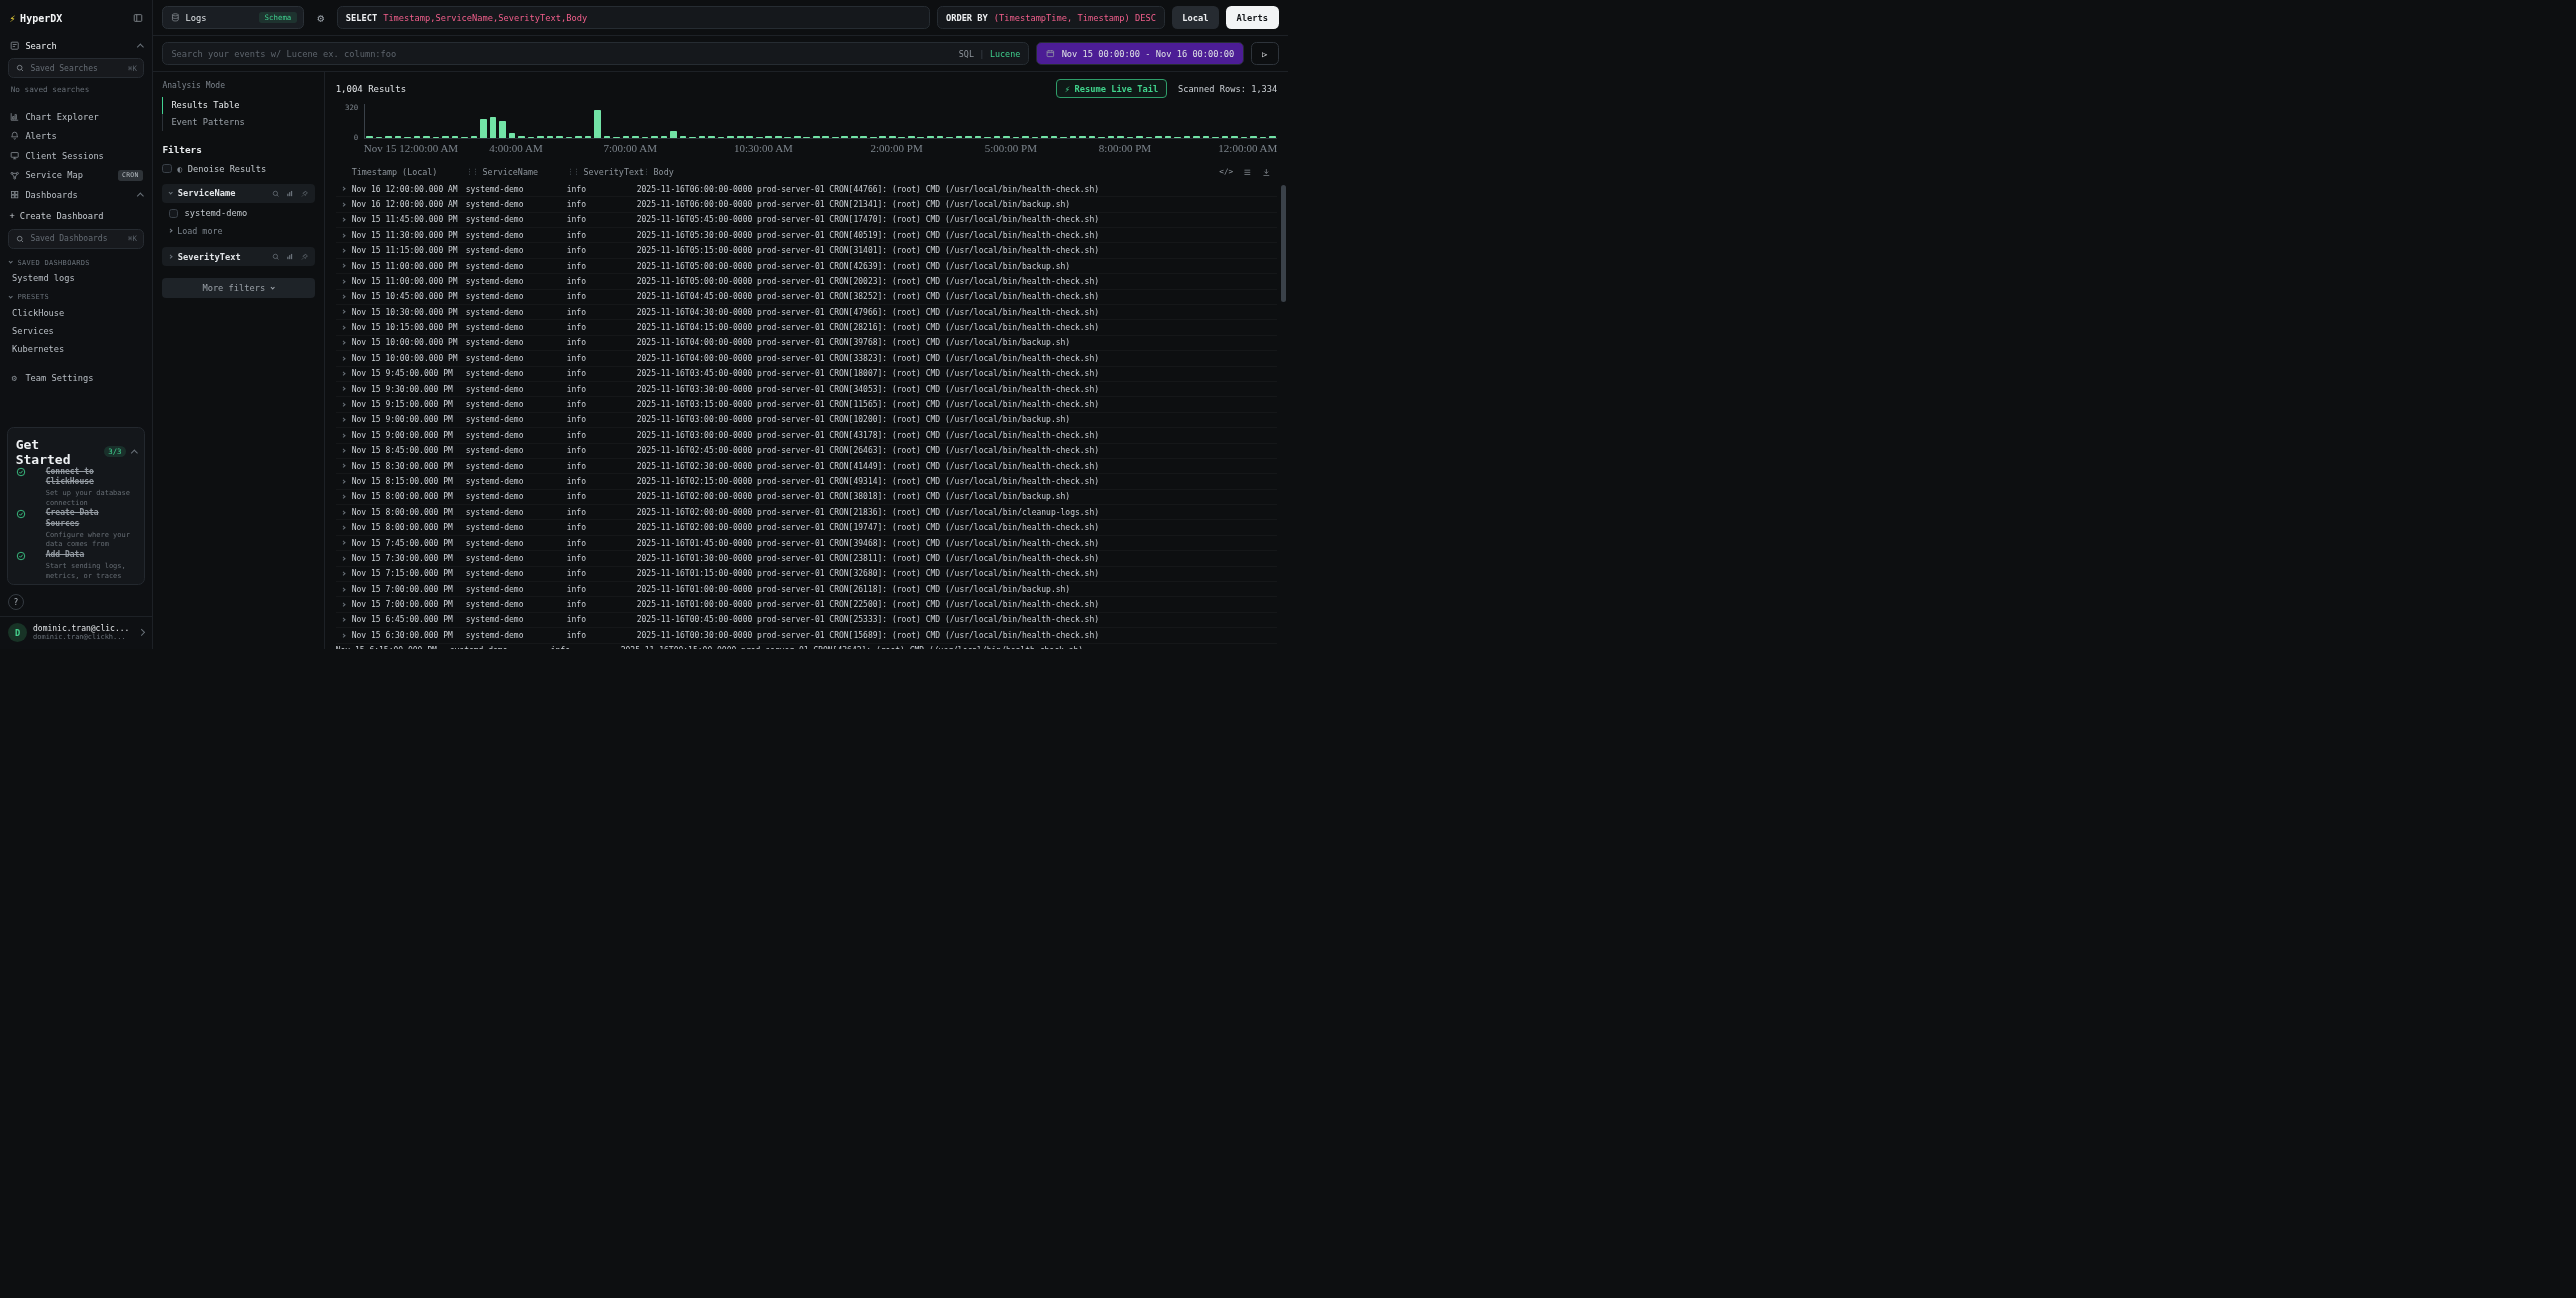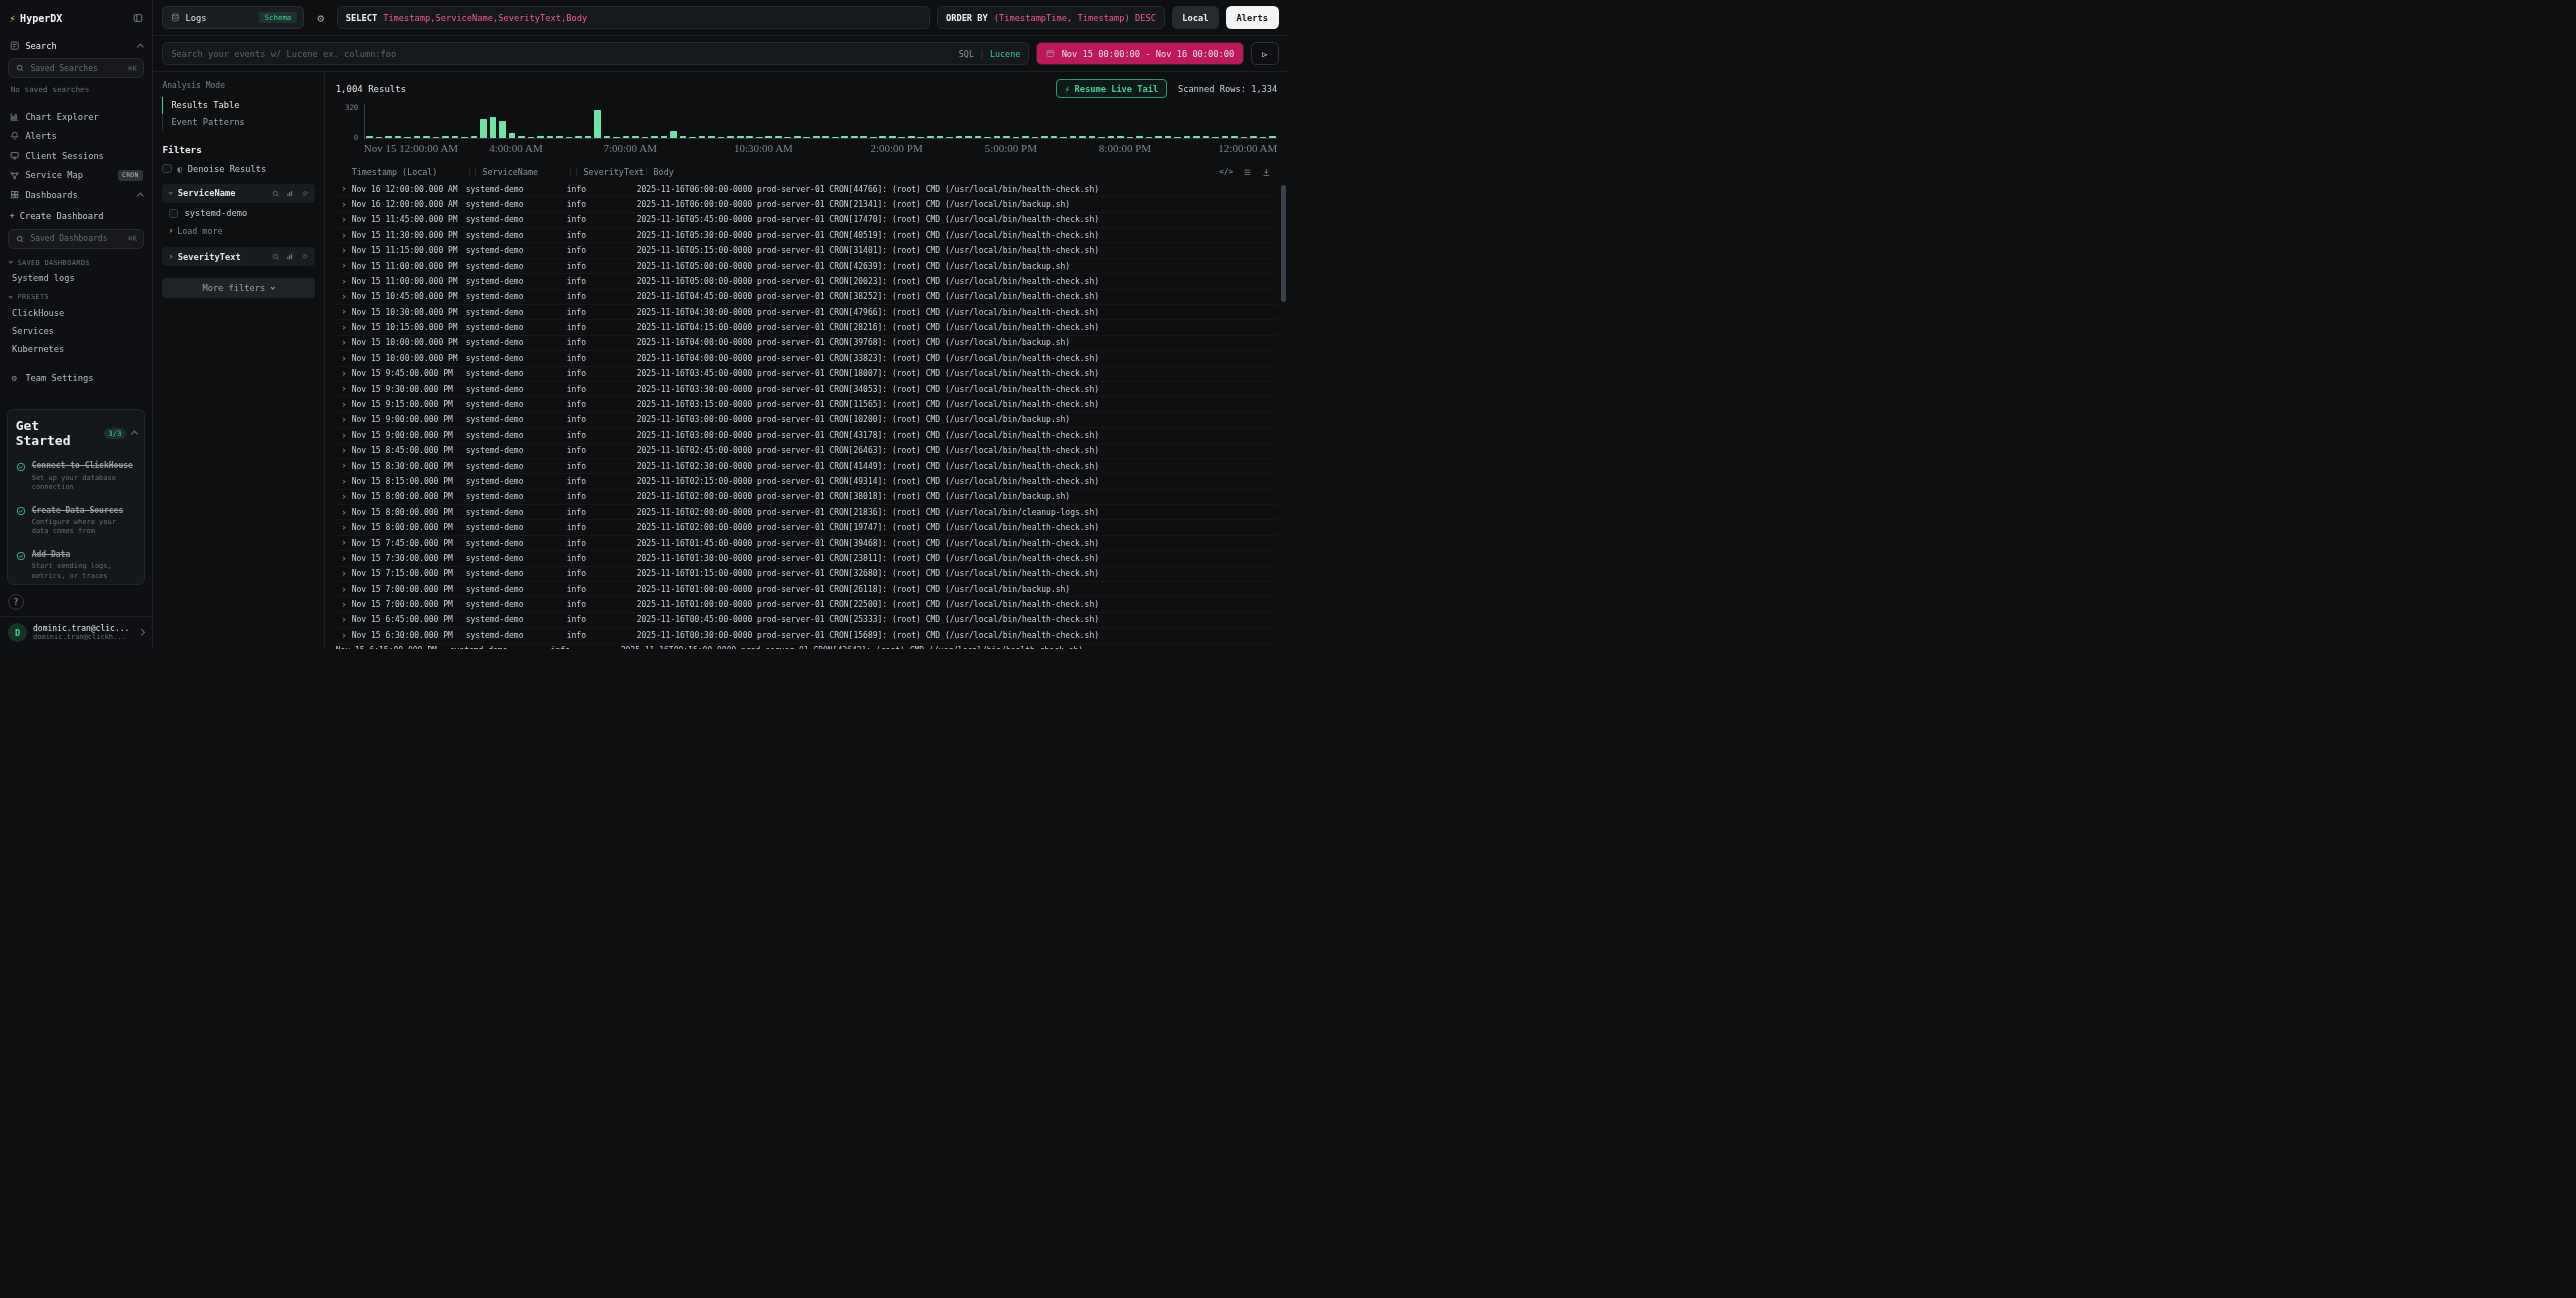--- a/index.html
+++ b/index.html
@@ -37,21 +37,21 @@
   .side-item.create { padding-top:6.7px; color:#c6cbd0; }
   .side-subhead { display:flex; align-items:center; gap:4.7px; padding:6px 9.4px 2.7px; font-size:7px; letter-spacing:0.3px; color:#6a727a; cursor:pointer; }
   .side-item.sub { padding:4px 9.4px 4px 12px; }
   .side-item.team { margin-top:10.7px; }
   .side-spacer { flex:1; }
   .gs-card { margin:0 6.7px 5.4px; padding:8.7px 8px 2.7px; background:#14171b; border:0.7px solid #23282e; border-radius:6.7px; }
   .gs-head { display:flex; align-items:center; gap:5.4px; cursor:pointer; }
   .gs-title { font-weight:bold; font-size:13px; color:#eef1f3; }
   .gs-badge { background:rgba(63,207,142,.14); color:#3fcf8e; font-size:7.4px; padding:0.7px 4.7px; border-radius:6.7px; }
   .gs-head .chev { margin-left:auto; }
-  .gs-step { display:flex; gap:6px; margin-top:13px; cursor:pointer; }
+  .gs-step { display:flex; gap:20px; margin-top:0; cursor:pointer; }
   .gs-check { color:#3fd68f; flex:none; margin-top:0.7px; }
   .gs-step-title { font-size:8px; font-weight:bold; color:#949ba2; text-decoration:line-through; line-height:1.3; }
   .gs-step-desc { font-size:7px; color:#666d74; line-height:1.35; margin-top:2px; }
   .help-btn { margin:4px 8px 2.7px; width:16px; height:16px; border-radius:50%; border:0.7px solid #343a41; color:#aab1b8; font-size:8px; display:flex; align-items:center; justify-content:center; cursor:pointer; flex:none; }
   .user-row { border-top:0.7px solid #1d2126; margin-top:2.7px; padding:6.7px 8px; display:flex; align-items:center; gap:6px; cursor:pointer; }
   .avatar { width:19px; height:19px; border-radius:50%; background:#183326; color:#46d48f; font-weight:bold; font-size:8.7px; display:flex; align-items:center; justify-content:center; flex:none; }
   .user-text { display:flex; flex-direction:column; min-width:0; flex:1; }
   .user-name { font-size:8px; color:#e2e5e8; white-space:nowrap; overflow:hidden; }
   .user-email { font-size:7px; color:#6a727a; white-space:nowrap; overflow:hidden; }
 
@@ -66,21 +66,21 @@
   .query-box { flex:1; min-width:0; }
   .kw { color:#eef0f2; font-weight:bold; }
   .code { color:#f25f8c; margin-left:6px; }
   .btn { height:23px; padding:0 10.7px; border-radius:5.4px; display:flex; align-items:center; font-weight:bold; font-size:8.7px; cursor:pointer; flex:none; }
   .save-btn { background:#262b31; color:#eef0f2; }
   .alerts-btn { background:#f2f4f5; color:#14171a; }
   .search-input { flex:1; min-width:0; height:23px; background:#15181c; border:0.7px solid #262c32; border-radius:5.4px; display:flex; align-items:center; gap:5.4px; padding:0 8px; cursor:text; }
   .search-ph { color:#5d646c; flex:1; overflow:hidden; white-space:nowrap; }
   .mode { font-size:8.4px; cursor:pointer; }
   .mode.sql { color:#8d949b; } .mode-sep { color:#3a4148; } .mode.lucene { color:#3fcf8e; }
-  .date-box { height:23px; background:#be185d; border:0.7px solid #262c32; border-radius:5.4px; display:flex; align-items:center; gap:6px; padding:0 8.7px; color:#dfe3e6; cursor:pointer; flex:none; }
+  .date-box { height:23px; background:#4c1d95; border:0.7px solid #262c32; border-radius:5.4px; display:flex; align-items:center; gap:6px; padding:0 8.7px; color:#dfe3e6; cursor:pointer; flex:none; }
   .date-box .sicon { color:#9aa1a8; }
   .play-btn { width:28px; height:23px; border:0.7px solid #2e343b; border-radius:5.4px; display:flex; align-items:center; justify-content:center; color:#eef0f2; cursor:pointer; flex:none; }
 
   .content { flex:1; display:flex; min-height:0; }
 
   
   .filters { width:172px; flex:none; border-right:0.7px solid #1d2126; padding:9.4px 9.4px 0; overflow:hidden; }
   .fp-label { font-size:8px; color:#7c848c; margin-bottom:6.7px; }
   .mode-item { padding:3.4px 8px; border-left:1.3px solid #2c3238; font-size:8.7px; color:#9aa1a8; cursor:pointer; }
   .mode-item.active { border-color:#42d392; color:#e8ebed; }

